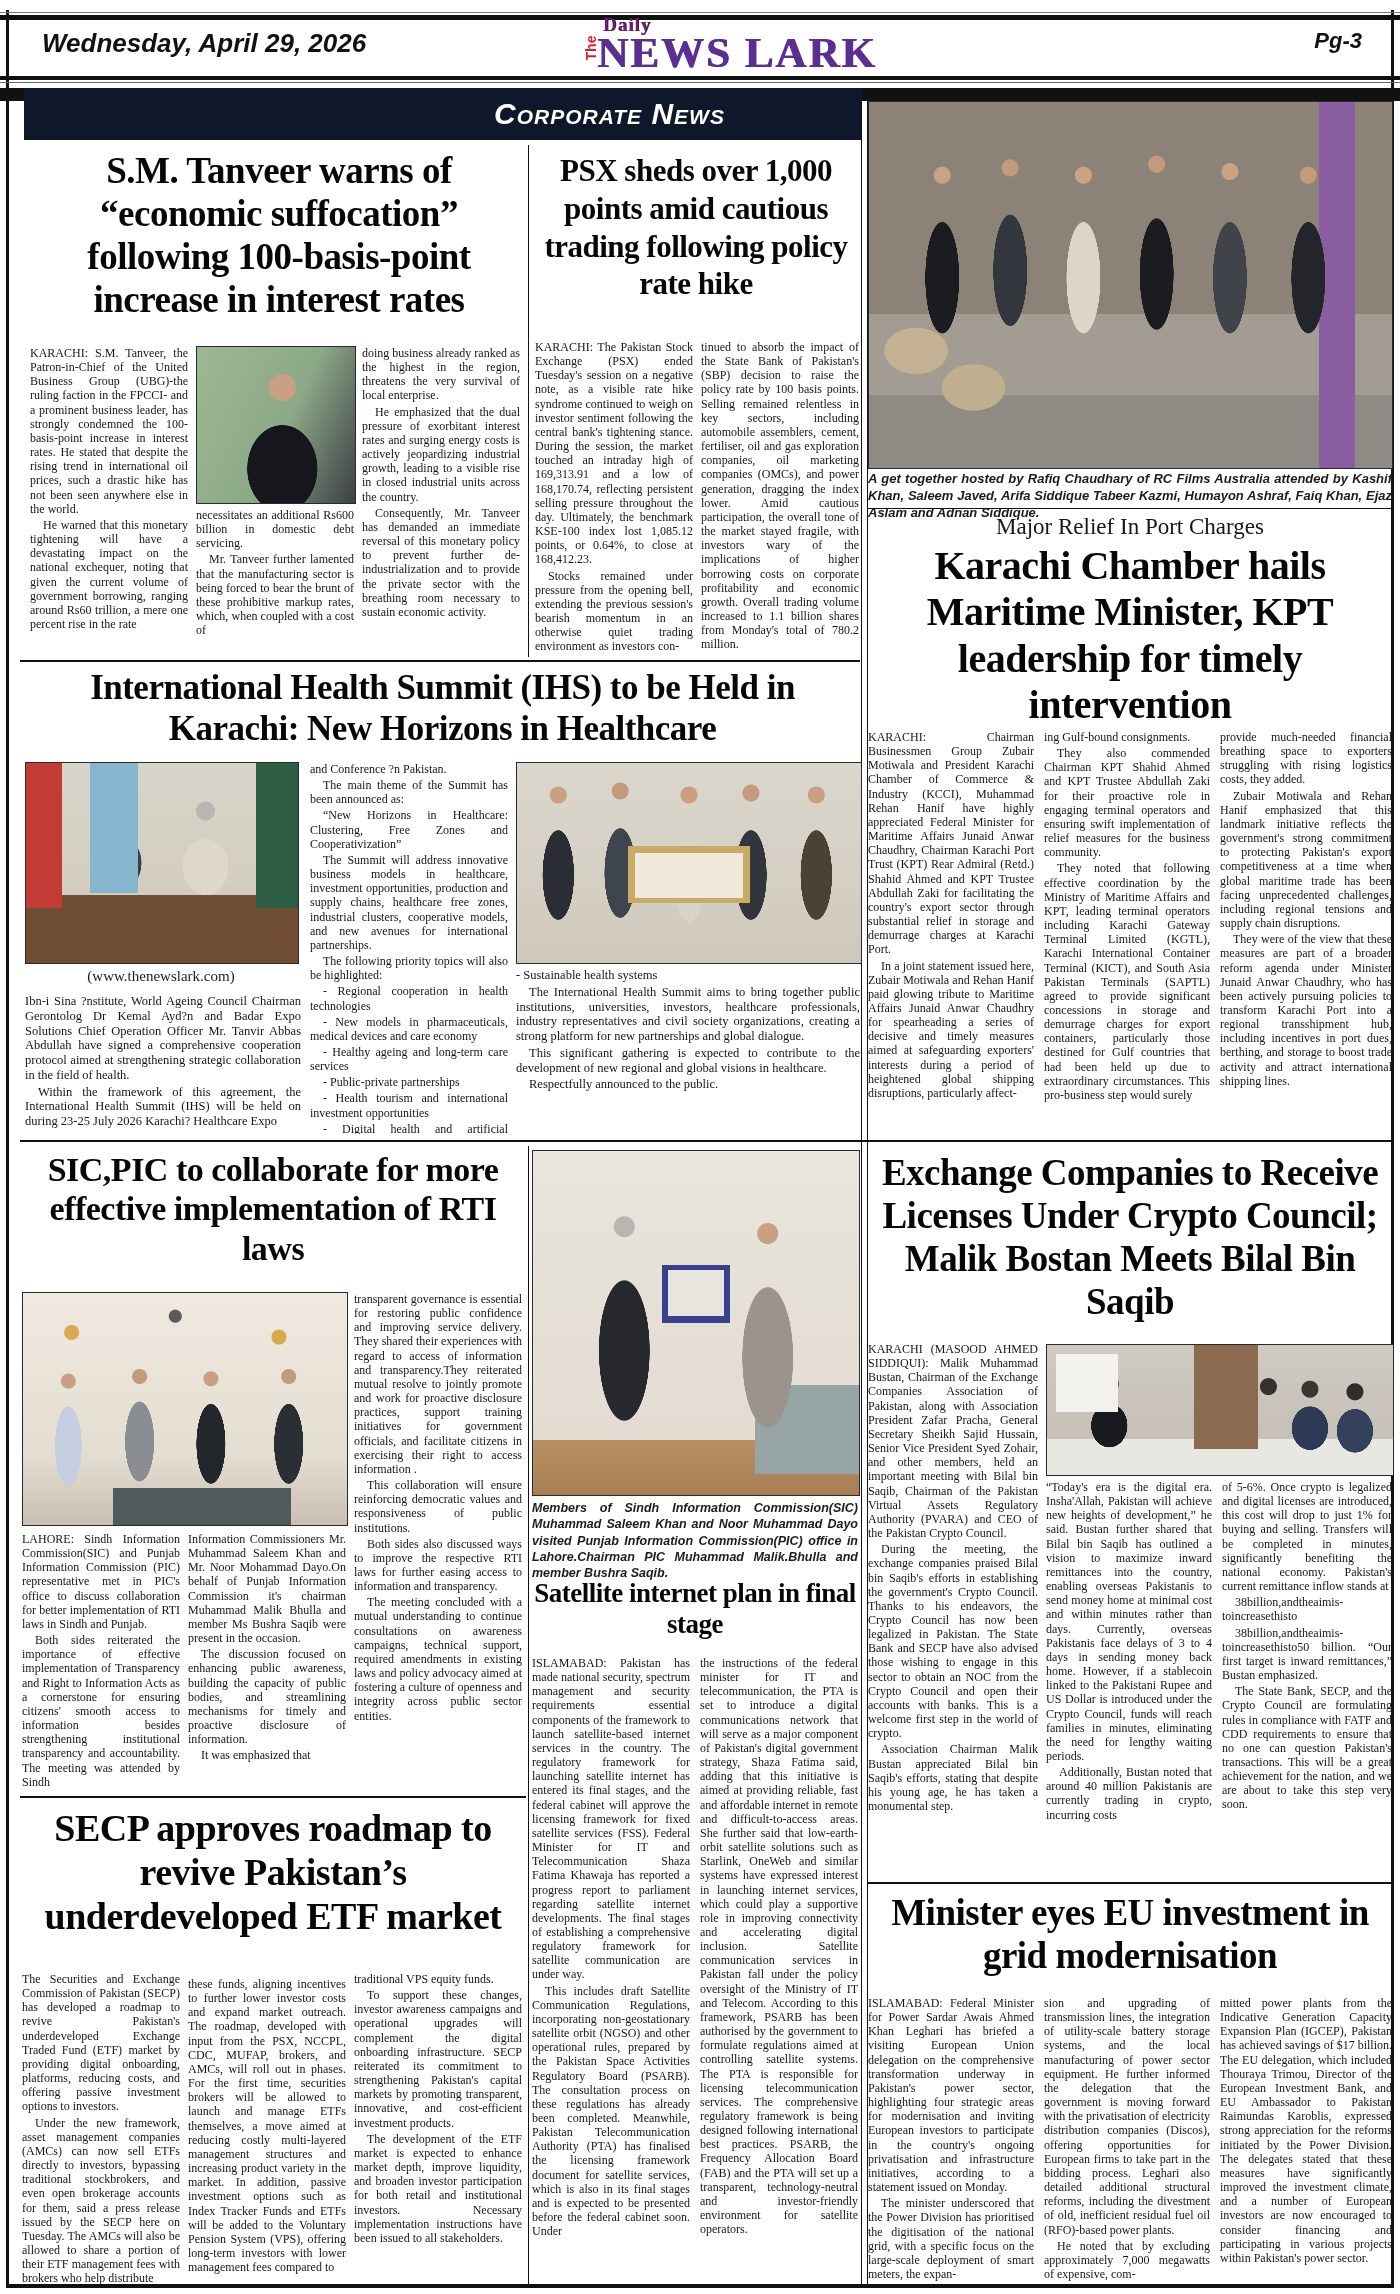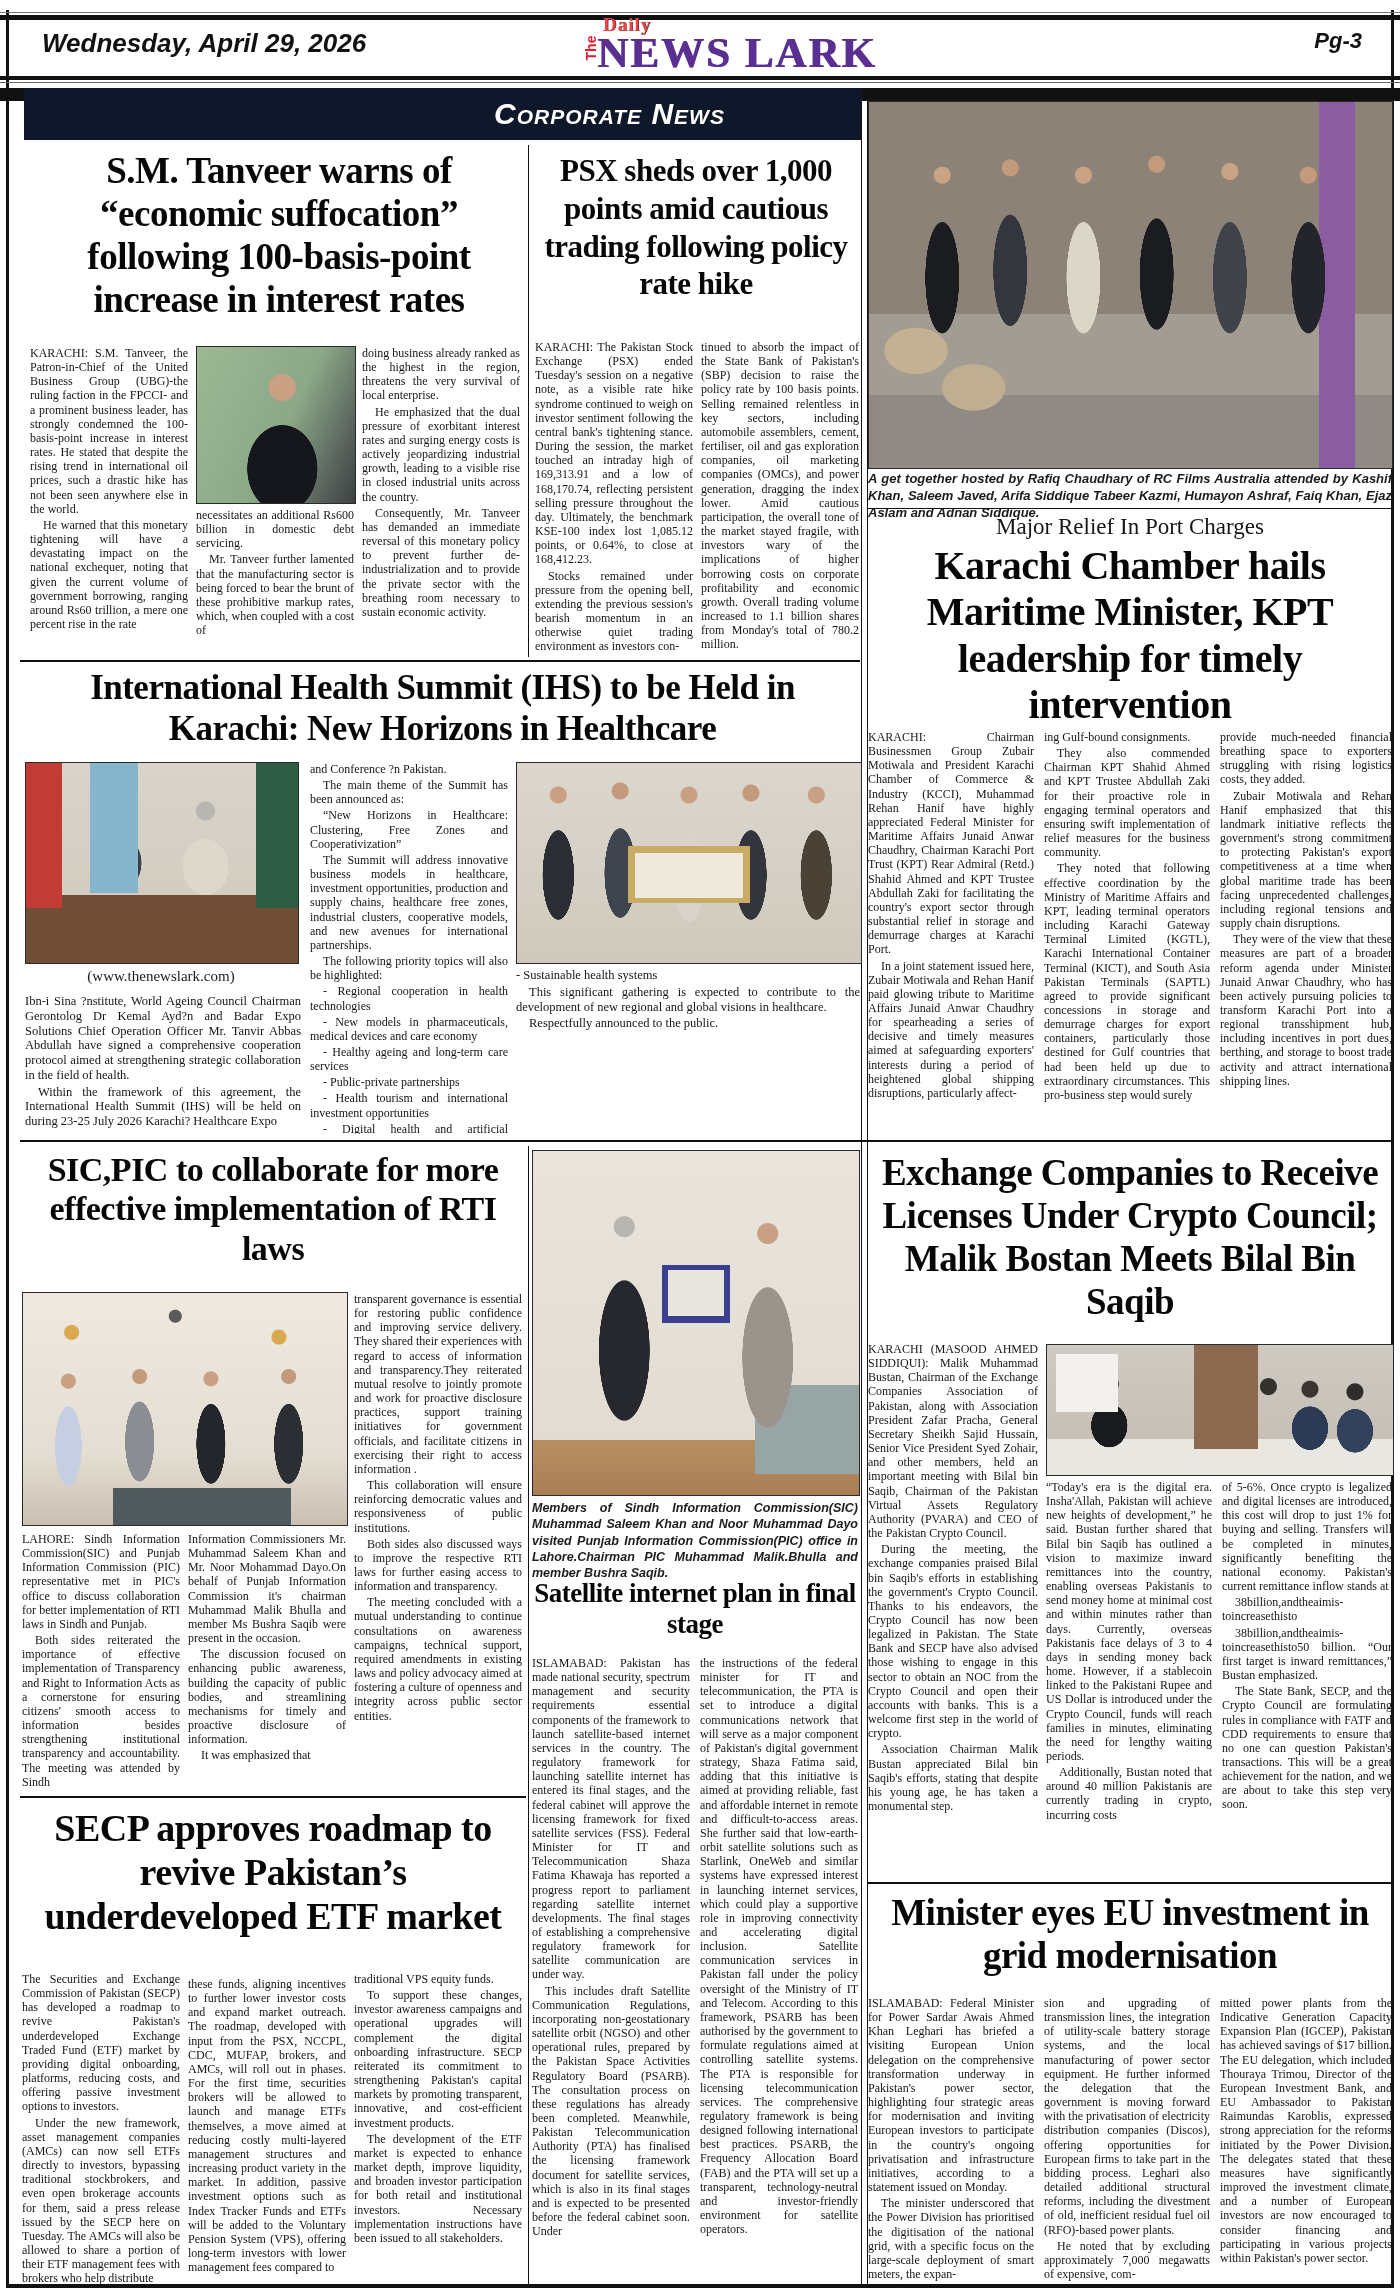--- a/index.html
+++ b/index.html
@@ -8,21 +8,21 @@
   .hrule{position:absolute;background:#111;height:2px;}
   .vrule{position:absolute;background:#111;width:1px;}
   .vrule2{position:absolute;width:5px;border-left:1.5px solid #111;border-right:1.5px solid #111;}
   .frame{position:absolute;background:#111;}
   
   .mh-date{position:absolute;left:42px;top:28px;font-family:"Liberation Sans",sans-serif;
            font-weight:bold;font-style:italic;font-size:26px;}
   .mh-page{position:absolute;right:38px;top:28px;font-family:"Liberation Sans",sans-serif;
            font-weight:bold;font-style:italic;font-size:22px;}
   .mh-logo{position:absolute;left:585px;top:16px;width:390px;height:60px;}
-  .mh-daily{position:absolute;left:18px;top:-2px;font-size:19px;font-weight:bold;color:#ef4444;
+  .mh-daily{position:absolute;left:18px;top:-2px;font-size:19px;font-weight:bold;color:#701a75;
             letter-spacing:1px;text-shadow:0.6px 0 #1a1a1a;}
   .mh-the{position:absolute;left:-6px;top:24px;color:#e01b2d;font-family:"Liberation Sans",sans-serif;
           font-weight:bold;font-size:14px;transform:rotate(-90deg);transform-origin:center;}
   .mh-title{position:absolute;left:12px;top:12px;font-size:43px;font-weight:bold;color:#5a2f91;
             letter-spacing:2px;text-shadow:1px 0 #5a2f91;}
   .banner{position:absolute;left:24px;top:88px;width:838px;height:52px;background:#0f172a;
           color:#fff;display:flex;align-items:center;}
   .banner span{font-family:"Liberation Sans",sans-serif;font-style:italic;font-weight:bold;
           font-size:30px;font-variant:small-caps;letter-spacing:1px;padding-left:470px;white-space:nowrap;}
   
@@ -220,20 +220,21 @@
       <p class="para">- Regional cooperation in health technologies</p>
       <p class="para">- New models in pharmaceuticals, medical devices and care economy</p>
       <p class="para">- Healthy ageing and long-term care services</p>
       <p class="para">- Public-private partnerships</p>
       <p class="para">- Health tourism and international investment opportunities</p>
       <p class="para">- Digital health and artificial intelligence applications</p>
     </div>
   <div class="photo ph-five" style="left:516px;top:762px;width:344px;height:200px;"></div>
   <div class="ncol" style="left:516px;top:968px;width:344px;height:166px;font-size:12.5px;">
       <p class="para">- Sustainable health systems</p>
+      <p class="para">The International Health Summit aims to bring together public institutions, universities, investors, healthcare professionals, industry representatives and civil society organizations, creating a strong platform for new partnerships and global dialogue.</p>
       <p class="para">This significant gathering is expected to contribute to the development of new regional and global visions in healthcare.</p>
       <p class="para">Respectfully announced to the public.</p>
     </div>
 </div>
 
 <div class="hrule" style="left:20px;top:1140px;width:1372px;height:2px;"></div>
 
 <div>
   <div class="hl" style="left:20px;top:1150px;width:506px;font-size:34px;">SIC,PIC  to collaborate for more effective implementation of RTI laws</div>
   <div class="photo ph-sic" style="left:22px;top:1292px;width:324px;height:232px;"></div>

